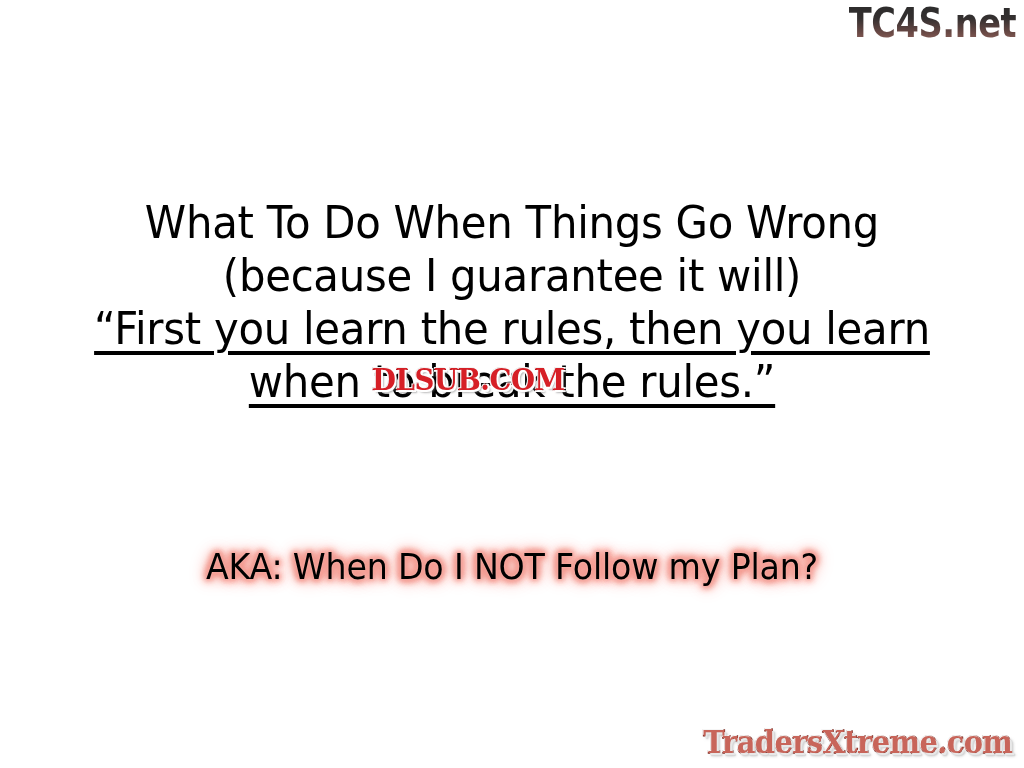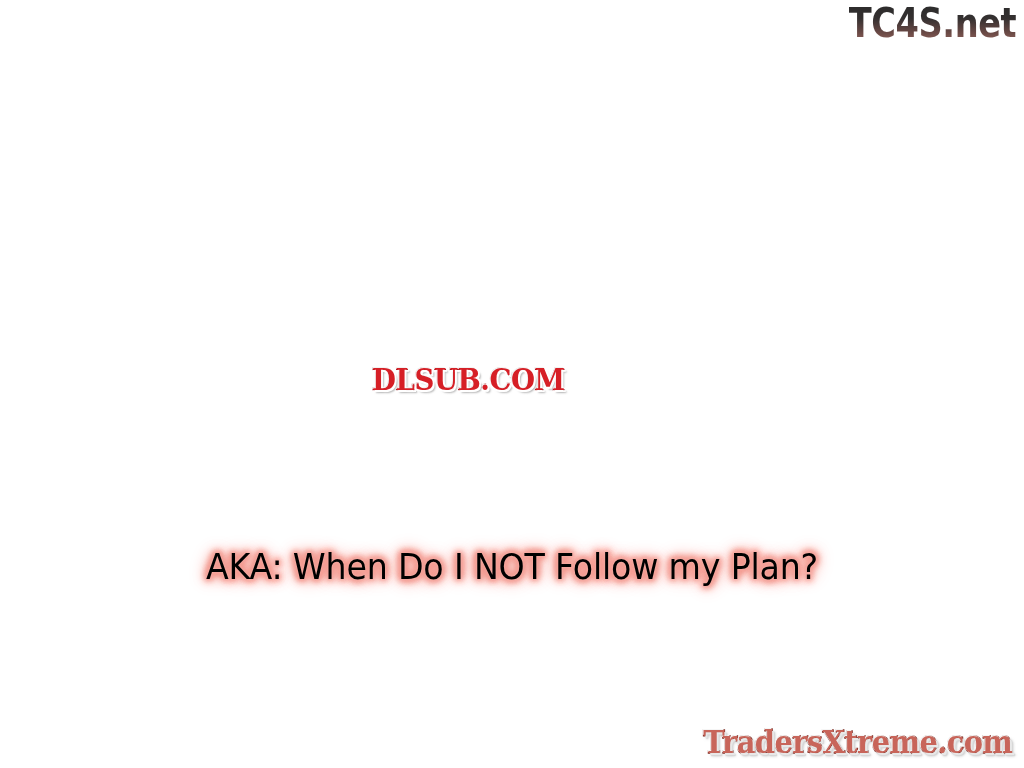--- a/index.html
+++ b/index.html
@@ -130,20 +130,26 @@
       -1px -1px 0 #f5f5f5, 3px 3px 3px rgba(140,140,140,0.6);
   }
 </style>
 </head>
 <body>
 
 <div id="slide">
 
   <div class="wm-top">TC4S.net</div>
 
+  <div class="text-block">
+    <div class="line">What To Do When Things Go Wrong</div>
+    <div class="line">(because I guarantee it will)</div>
+    <div class="line quote">“First you learn the rules, then you learn</div>
+    <div class="line quote">when to break the rules.”</div>
+  </div>
 
   <div class="wm-dlsub">DLSUB.COM</div>
 
   <div class="aka">AKA: When Do I NOT Follow my Plan?</div>
 
   <div class="wm-bottom">TradersXtreme.com</div>
 
 </div>
 
 </body></html>

